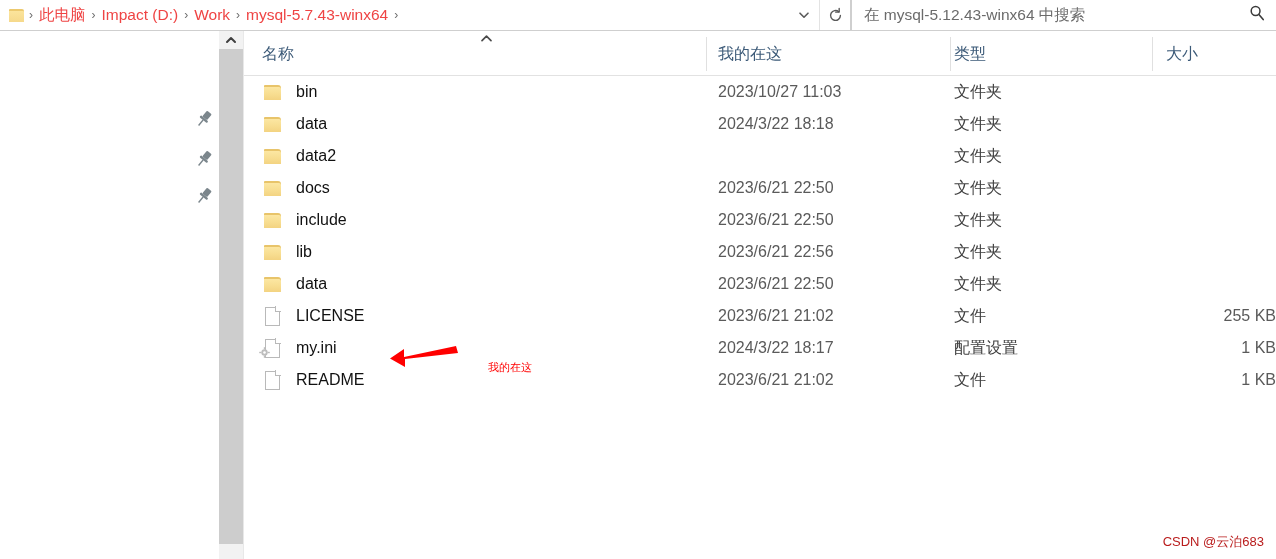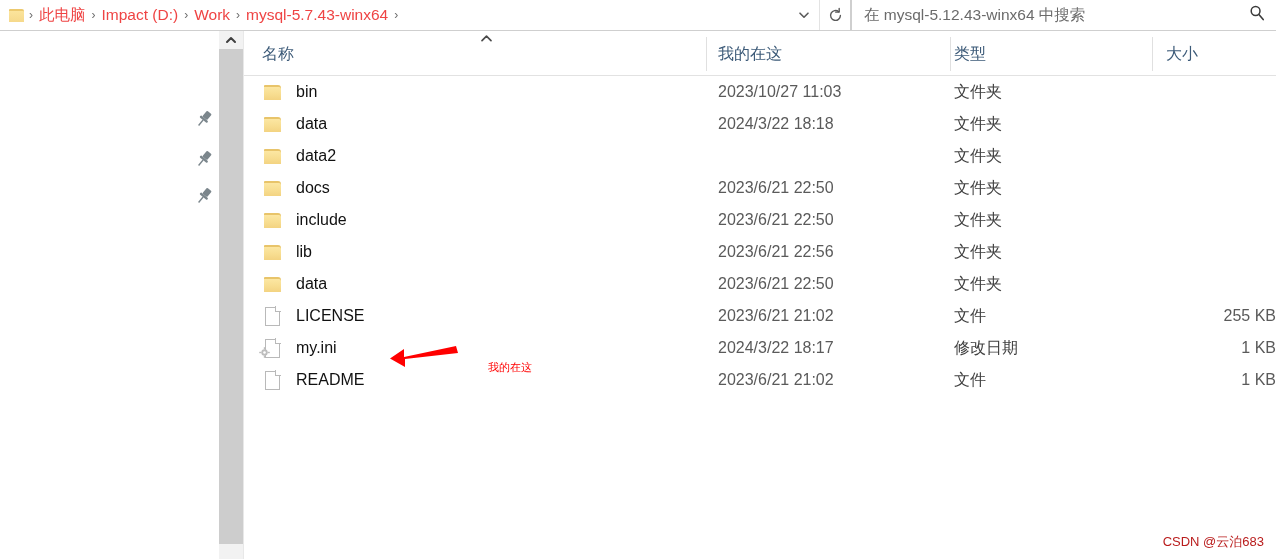--- a/index.html
+++ b/index.html
@@ -540,21 +540,21 @@
                 <rect x="4.8" y="8.6" width="1.4" height="2.2"></rect>
                 <rect x="0.2" y="4.8" width="2.2" height="1.4"></rect>
                 <rect x="8.6" y="4.8" width="2.2" height="1.4"></rect>
               </g>
             </svg>
           </span>
         </span>
         <span>my.ini</span>
       </div>
       <div class="cell c-date">2024/3/22 18:17</div>
-      <div class="cell c-type">修改日期</div>
+      <div class="cell c-type">配置设置</div>
       <div class="cell c-size">1 KB</div>
     </div>
 
     <div class="row">
       <div class="cell c-name">
         <span class="ficon">
             <span class="doc-icon"></span>
             <span class="doc-fold"></span>
           </span>
         <span>README</span>

